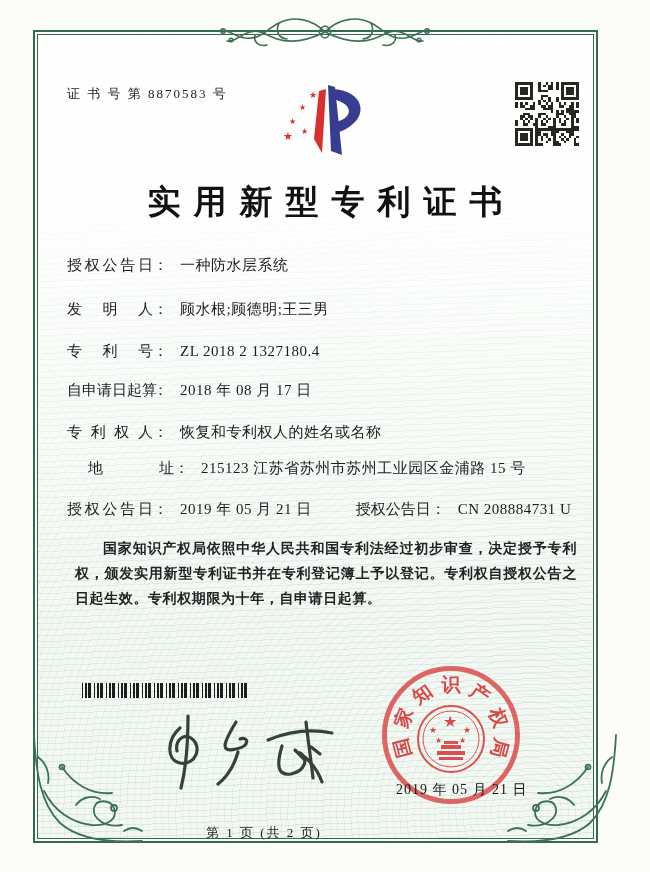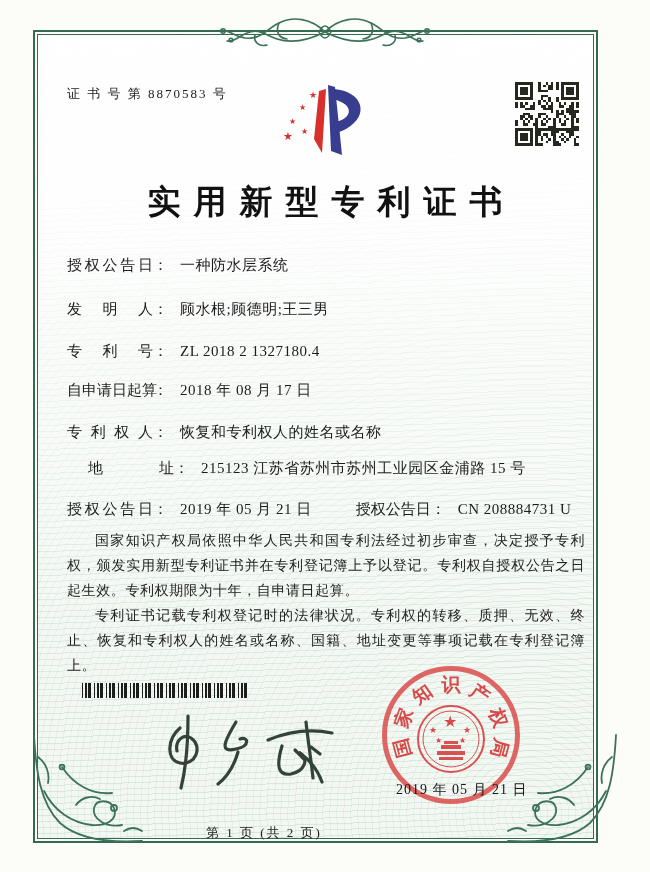--- a/index.html
+++ b/index.html
@@ -61,21 +61,21 @@
   }
   .fvalue{margin-left:12px;letter-spacing:.5px;}
   .pair2{margin-left:44px;}
 
   
   .paras{
     position:absolute;left:67px;top:528px;width:518px;
     font-size:14px;line-height:25px;text-align:justify;color:#222;
     letter-spacing:.6px;
   }
-  .paras p{margin:0;text-indent:2em;}
+  .paras p{margin:8px;text-indent:2em;font-weight:bold;}
 
   
   .barcode{position:absolute;left:82px;top:683px;width:168px;height:15px;font-size:0;}
   .barcode span{display:inline-block;height:15px;vertical-align:top;}
   .barcode .b{background:#1d1d1d;}
 
   
   .signer{position:absolute;left:85px;top:736px;font-size:16px;line-height:26px;letter-spacing:3px;}
   .signature{position:absolute;left:150px;top:708px;width:195px;height:92px;}
   .signature svg{display:block;width:100%;height:100%;}
@@ -208,21 +208,20 @@
     <div class="row">
       <span class="flabel">地址</span><span>：</span><span class="fvalue">215123 江苏省苏州市苏州工业园区金浦路 15 号</span>
     </div>
     <div class="row">
       <span class="flabel">授权公告日</span><span>：</span><span class="fvalue">2019 年 05 月 21 日</span><span class="pair2">授权公告日</span><span>：</span><span class="fvalue">CN 208884731 U</span>
     </div>
   </div>
 
   <div class="paras">
     <p>国家知识产权局依照中华人民共和国专利法经过初步审查，决定授予专利权，颁发实用新型专利证书并在专利登记簿上予以登记。专利权自授权公告之日起生效。专利权期限为十年，自申请日起算。</p>
-    <p>专利证书记载专利权登记时的法律状况。专利权的转移、质押、无效、终止、恢复和专利权人的姓名或名称、国籍、地址变更等事项记载在专利登记簿上。</p>
   </div>
 
   <div class="barcode" id="barcode"><span class="b" style="width: 1px;"></span><span style="width: 2px;"></span><span class="b" style="width: 2px;"></span><span style="width: 1px;"></span><span class="b" style="width: 3px;"></span><span style="width: 3px;"></span><span class="b" style="width: 1px;"></span><span style="width: 2px;"></span><span class="b" style="width: 2px;"></span><span style="width: 1px;"></span><span class="b" style="width: 3px;"></span><span style="width: 3px;"></span><span class="b" style="width: 1px;"></span><span style="width: 2px;"></span><span class="b" style="width: 2px;"></span><span style="width: 1px;"></span><span class="b" style="width: 3px;"></span><span style="width: 3px;"></span><span class="b" style="width: 1px;"></span><span style="width: 2px;"></span><span class="b" style="width: 2px;"></span><span style="width: 1px;"></span><span class="b" style="width: 3px;"></span><span style="width: 3px;"></span><span class="b" style="width: 1px;"></span><span style="width: 2px;"></span><span class="b" style="width: 2px;"></span><span style="width: 1px;"></span><span class="b" style="width: 3px;"></span><span style="width: 3px;"></span><span class="b" style="width: 1px;"></span><span style="width: 2px;"></span><span class="b" style="width: 2px;"></span><span style="width: 1px;"></span><span class="b" style="width: 3px;"></span><span style="width: 3px;"></span><span class="b" style="width: 1px;"></span><span style="width: 2px;"></span><span class="b" style="width: 2px;"></span><span style="width: 1px;"></span><span class="b" style="width: 3px;"></span><span style="width: 3px;"></span><span class="b" style="width: 1px;"></span><span style="width: 2px;"></span><span class="b" style="width: 2px;"></span><span style="width: 1px;"></span><span class="b" style="width: 3px;"></span><span style="width: 3px;"></span><span class="b" style="width: 1px;"></span><span style="width: 2px;"></span><span class="b" style="width: 2px;"></span><span style="width: 1px;"></span><span class="b" style="width: 3px;"></span><span style="width: 3px;"></span><span class="b" style="width: 1px;"></span><span style="width: 2px;"></span><span class="b" style="width: 2px;"></span><span style="width: 1px;"></span><span class="b" style="width: 3px;"></span><span style="width: 3px;"></span><span class="b" style="width: 1px;"></span><span style="width: 2px;"></span><span class="b" style="width: 2px;"></span><span style="width: 1px;"></span><span class="b" style="width: 3px;"></span><span style="width: 3px;"></span><span class="b" style="width: 1px;"></span><span style="width: 2px;"></span><span class="b" style="width: 2px;"></span><span style="width: 1px;"></span><span class="b" style="width: 3px;"></span><span style="width: 3px;"></span><span class="b" style="width: 1px;"></span><span style="width: 2px;"></span><span class="b" style="width: 2px;"></span><span style="width: 1px;"></span><span class="b" style="width: 3px;"></span><span style="width: 3px;"></span><span class="b" style="width: 1px;"></span><span style="width: 2px;"></span><span class="b" style="width: 2px;"></span><span style="width: 1px;"></span><span class="b" style="width: 3px;"></span><span style="width: 3px;"></span></div>
 
   <div class="signature">
     <svg viewBox="0 0 195 92" fill="none" stroke="#33423a" stroke-width="3.2" stroke-linecap="round" stroke-linejoin="round">
       <path d="M30,20 C18,30 15,52 30,55 C46,58 53,38 41,30 C33,25 25,33 27,43"></path>
       <path d="M38,8 C38,30 36,60 31,80"></path>
       <path d="M86,14 C74,34 69,45 86,41 C101,38 98,28 90,31"></path>
       <path d="M88,44 C84,58 77,69 68,76"></path>

